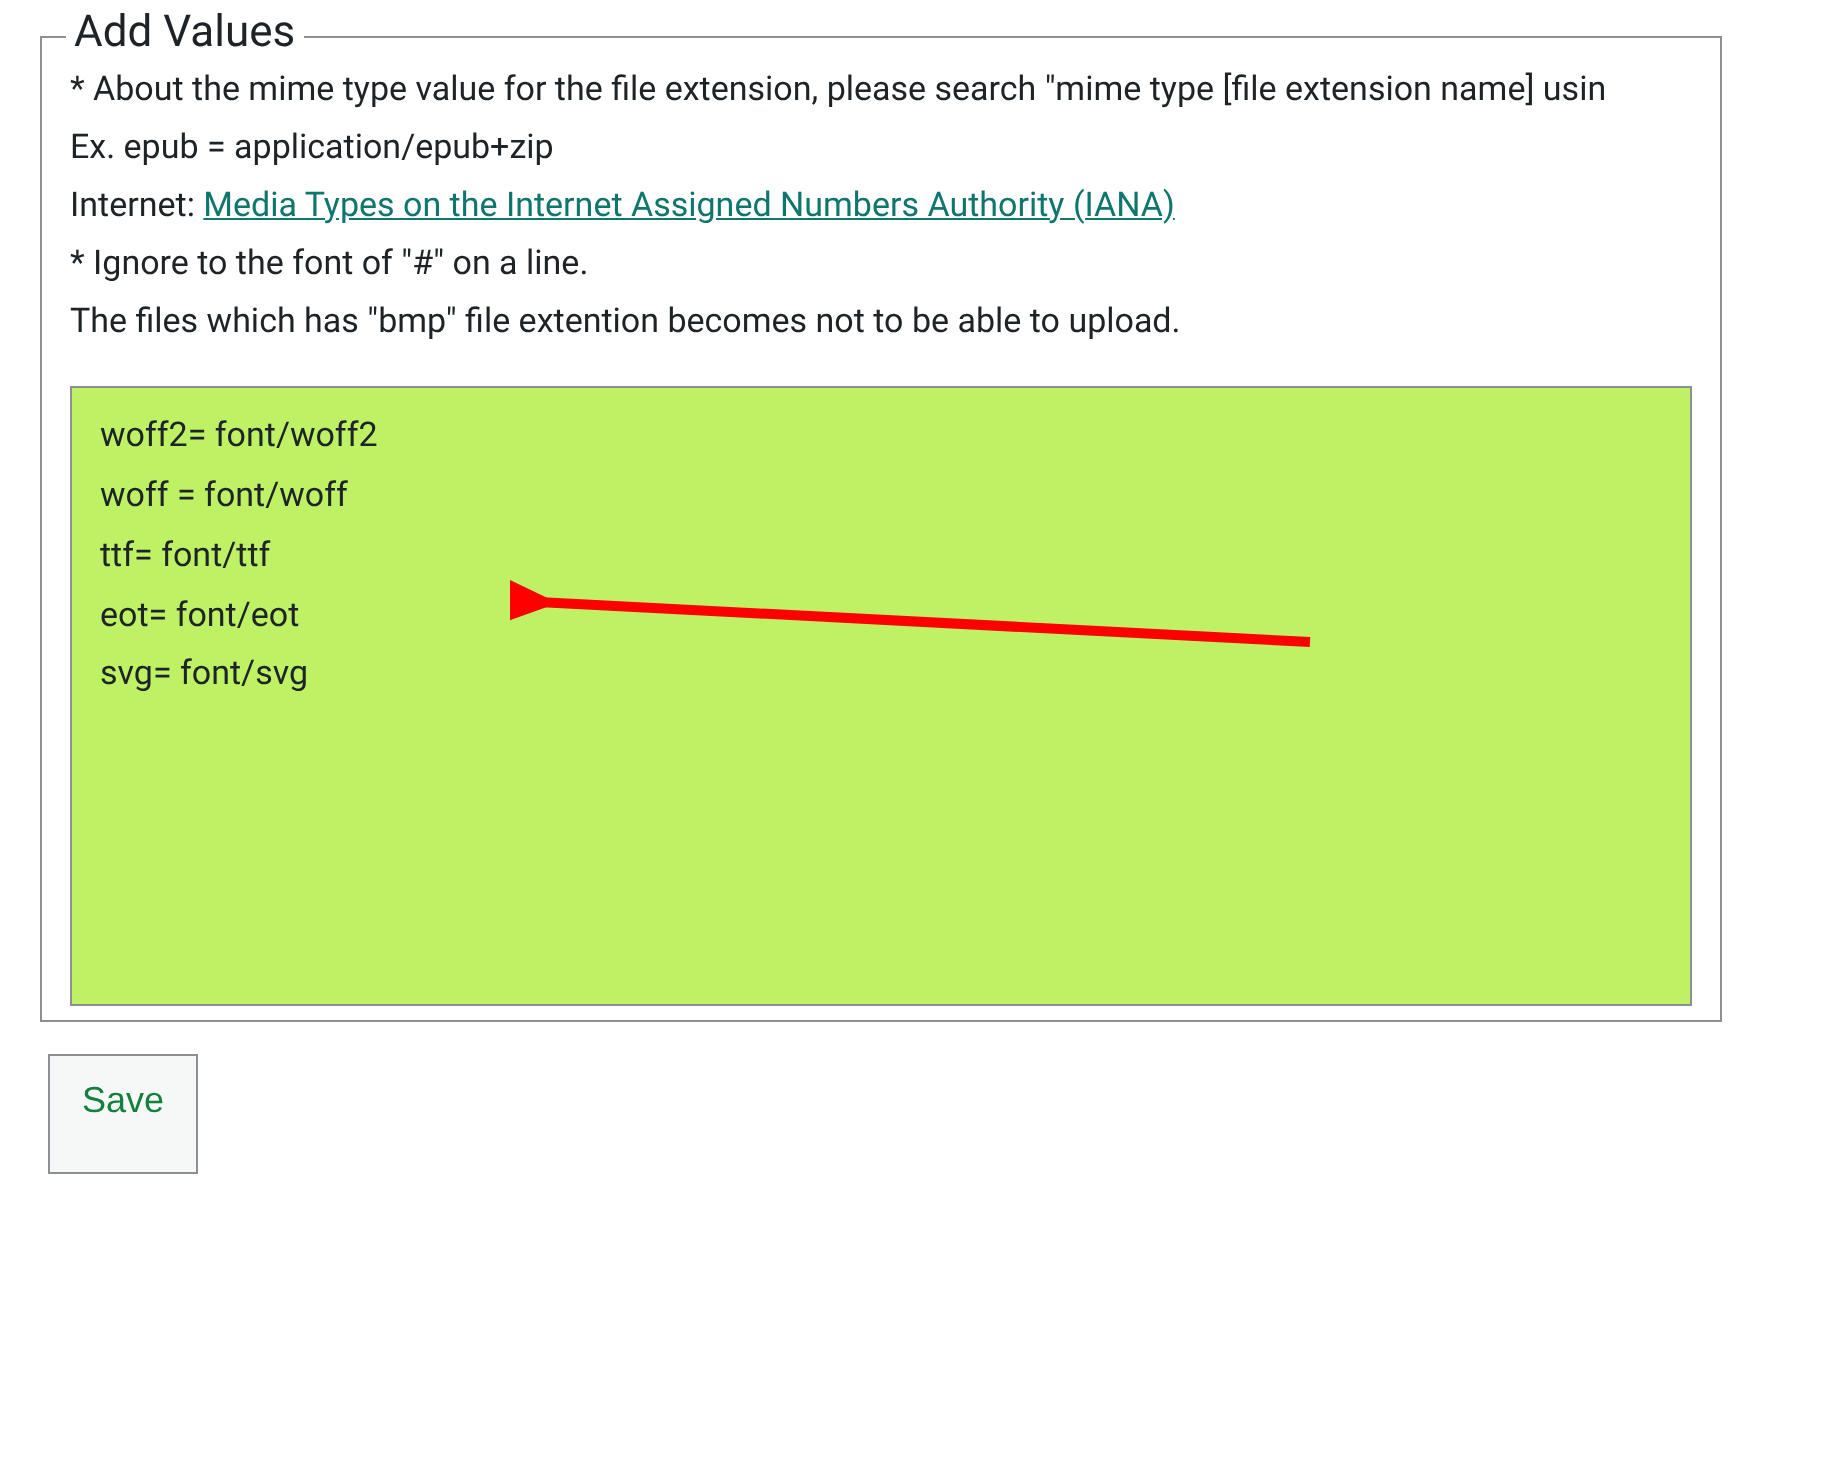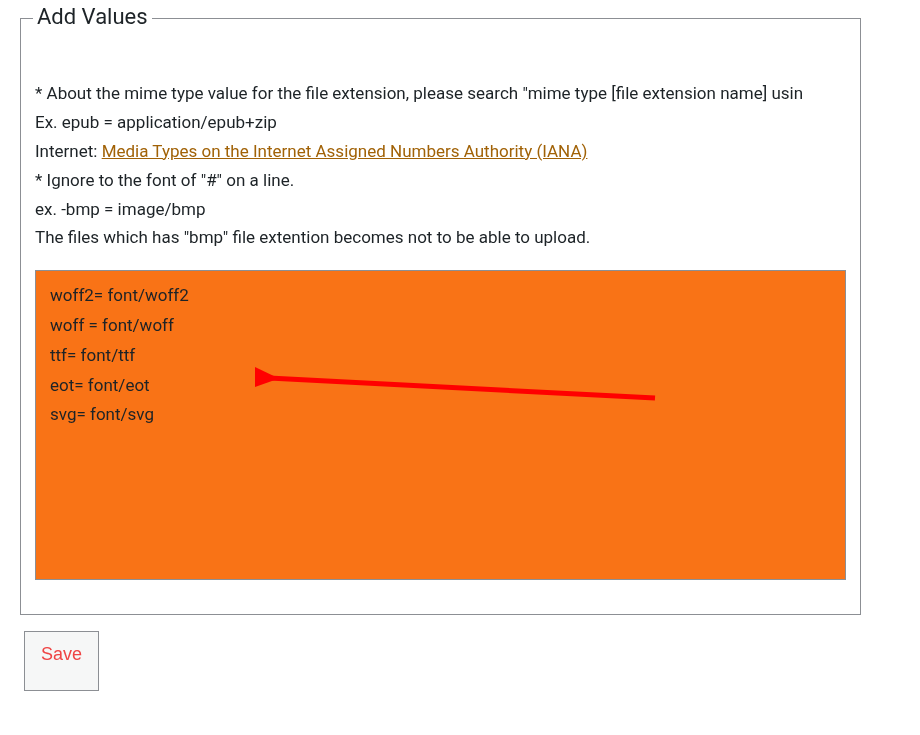--- a/index.html
+++ b/index.html
@@ -6,54 +6,53 @@
       margin: 0;
       padding: 0;
       font-family: -apple-system, BlinkMacSystemFont, "Segoe UI", Roboto, Oxygen-Sans, Ubuntu, sans-serif;
       font-size: 17px;
       color: #1d2327;
       background: #fff;
     }
     .fieldset {
       border: 1px solid #8c8f94;
       margin: 0 0 0 20px;
-      padding: 12px 14px 30px 14px;
+      padding: 12px 14px 2px 14px;
       position: relative;
       width: 841px;
       box-sizing: border-box;
     }
     .legend {
       position: absolute;
       top: -15px;
       left: 12px;
       background: #fff;
       padding: 0 4px;
       font-size: 22px;
       font-weight: 400;
       color: #1d2327;
     }
     .info {
-      margin-top: 48px;
       line-height: 1.7;
       white-space: nowrap;
       overflow: hidden;
     }
     .info p {
       margin: 0;
     }
     a {
-      color: #a16207;
+      color: #0f766e;
     }
     .textarea-wrap {
       margin-top: 18px;
       position: relative;
     }
     .mime-box {
       border: 1px solid #8c8f94;
-      background: #f97316;
+      background: #bef264;
       width: 100%;
       min-height: 310px;
       padding: 10px 14px;
       box-sizing: border-box;
       font-size: 17px;
       font-family: inherit;
       line-height: 1.75;
       color: #1d2327;
       resize: none;
       overflow: hidden;
@@ -65,21 +64,21 @@
       pointer-events: none;
     }
     .save-area {
       margin: 16px 0 0 24px;
     }
     .save-btn {
       border: 1px solid #8c8f94;
       background: #f6f7f7;
       padding: 6px 16px 20px 16px;
       font-size: 18px;
-      color: #ef4444;
+      color: #15803d;
       cursor: pointer;
       height: 32px;
       line-height: 1;
       box-sizing: content-box;
       text-align: center;
     }
     .clip {
       width: 920px;
       height: 735px;
       overflow: hidden;
@@ -95,21 +94,20 @@
   <fieldset class="fieldset">
     <span class="legend">Add Values</span>
 
     <div class="info">
       <p>* About the mime type value for the file extension, please search "mime type [file extension name] usin</p>
       <p>Ex. epub = application/epub+zip</p>
       <p>
         <span>Internet: </span><a href="#">Media Types on the Internet Assigned Numbers Authority (IANA)</a>
       </p>
       <p>* Ignore to the font of "#" on a line.</p>
-      <p>ex. -bmp = image/bmp</p>
       <p>The files which has "bmp" file extention becomes not to be able to upload.</p>
     </div>
 
     <div class="textarea-wrap">
       <textarea class="mime-box" style="">woff2= font/woff2
 woff = font/woff
 ttf= font/ttf
 eot= font/eot
 svg= font/svg</textarea>
       <svg class="arrow-overlay" width="420" height="60">

